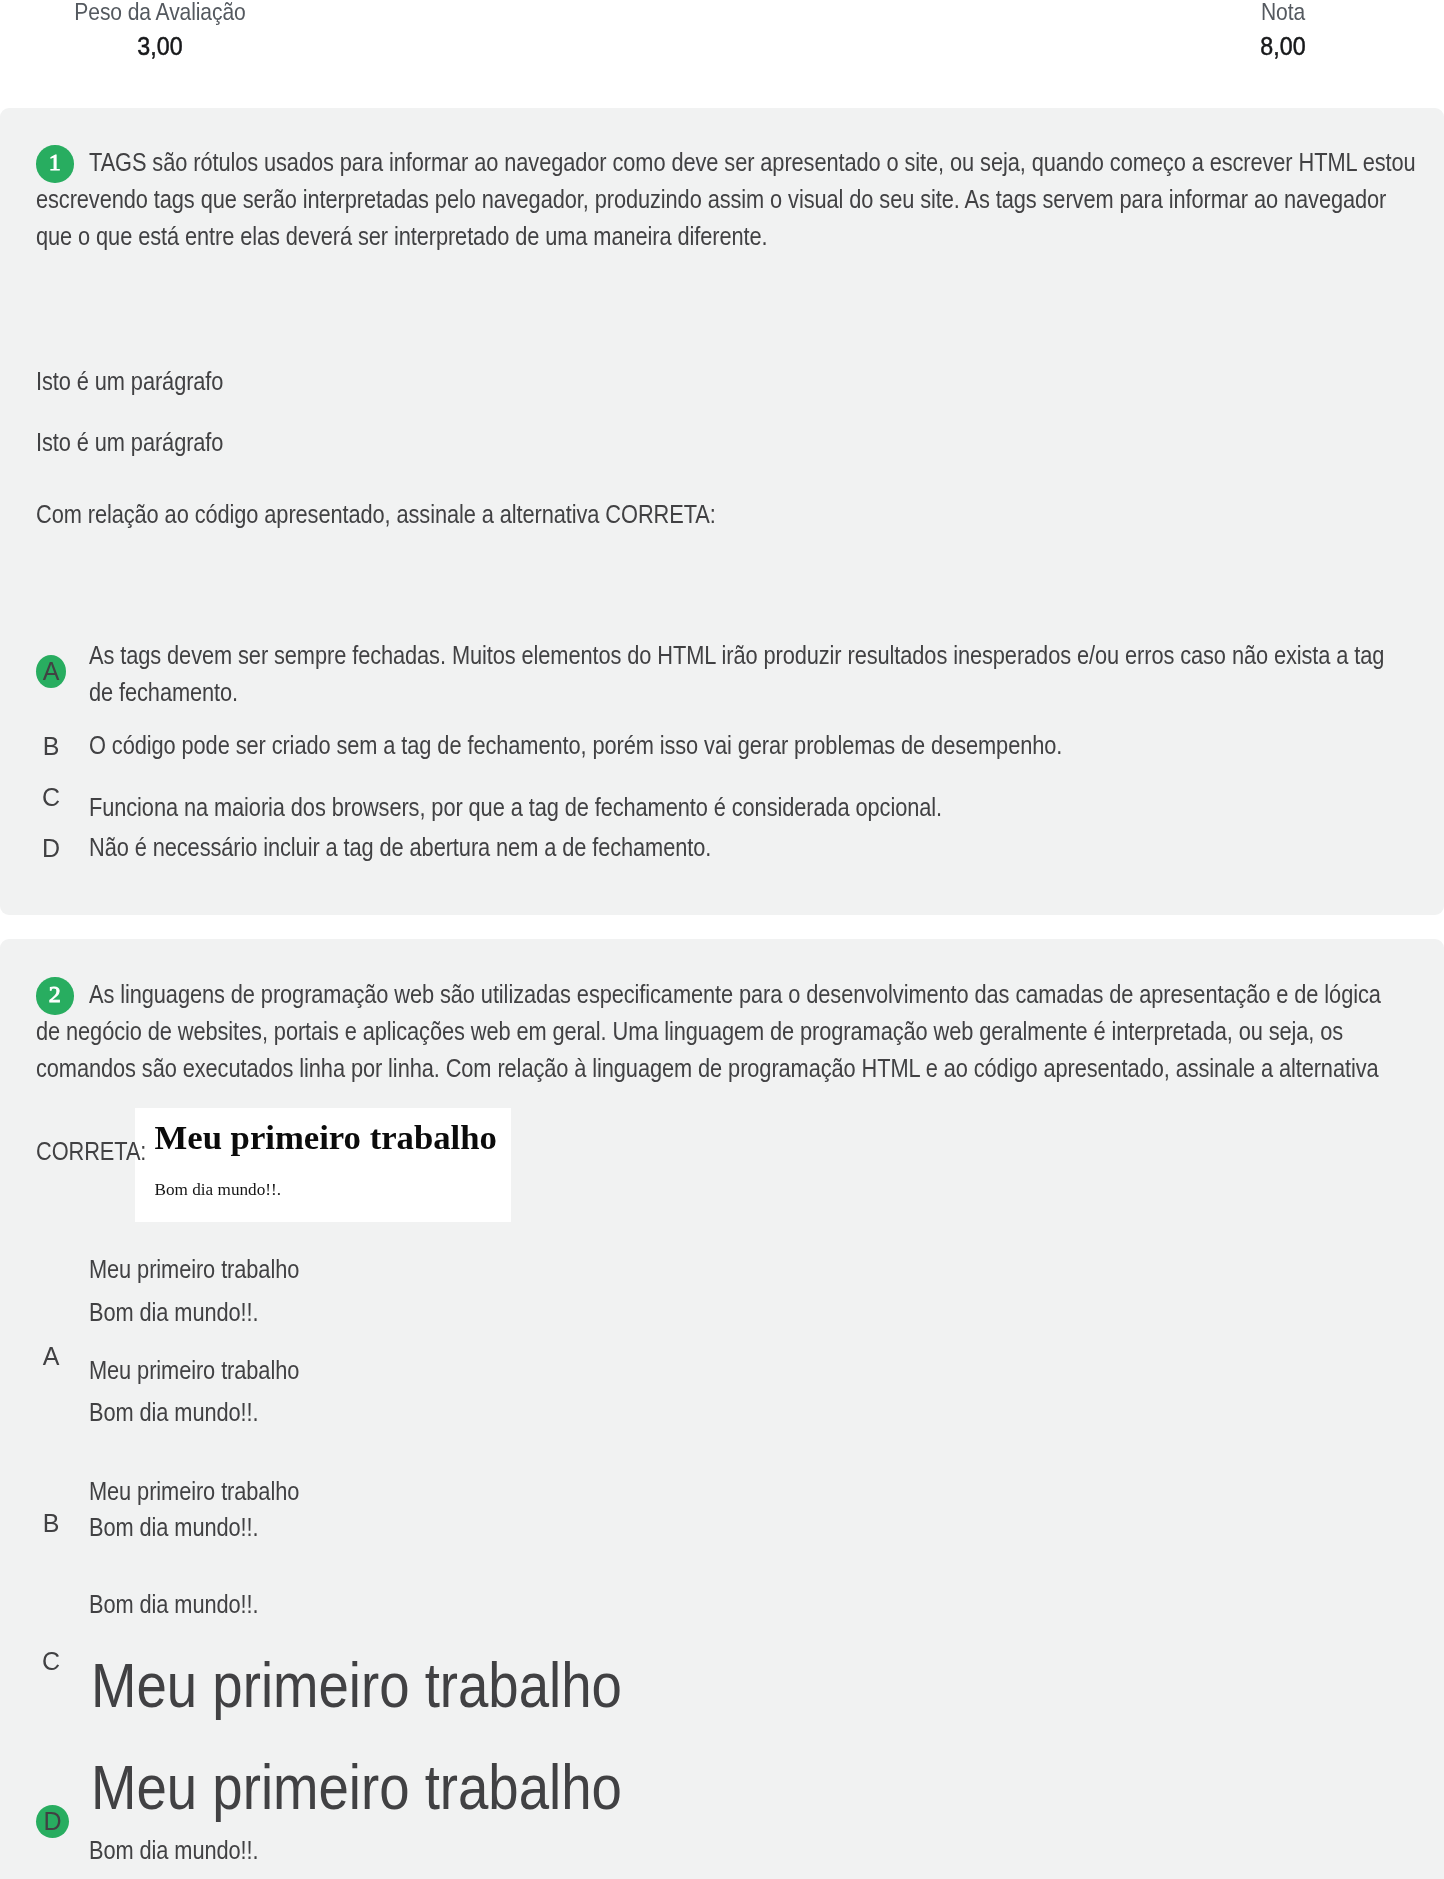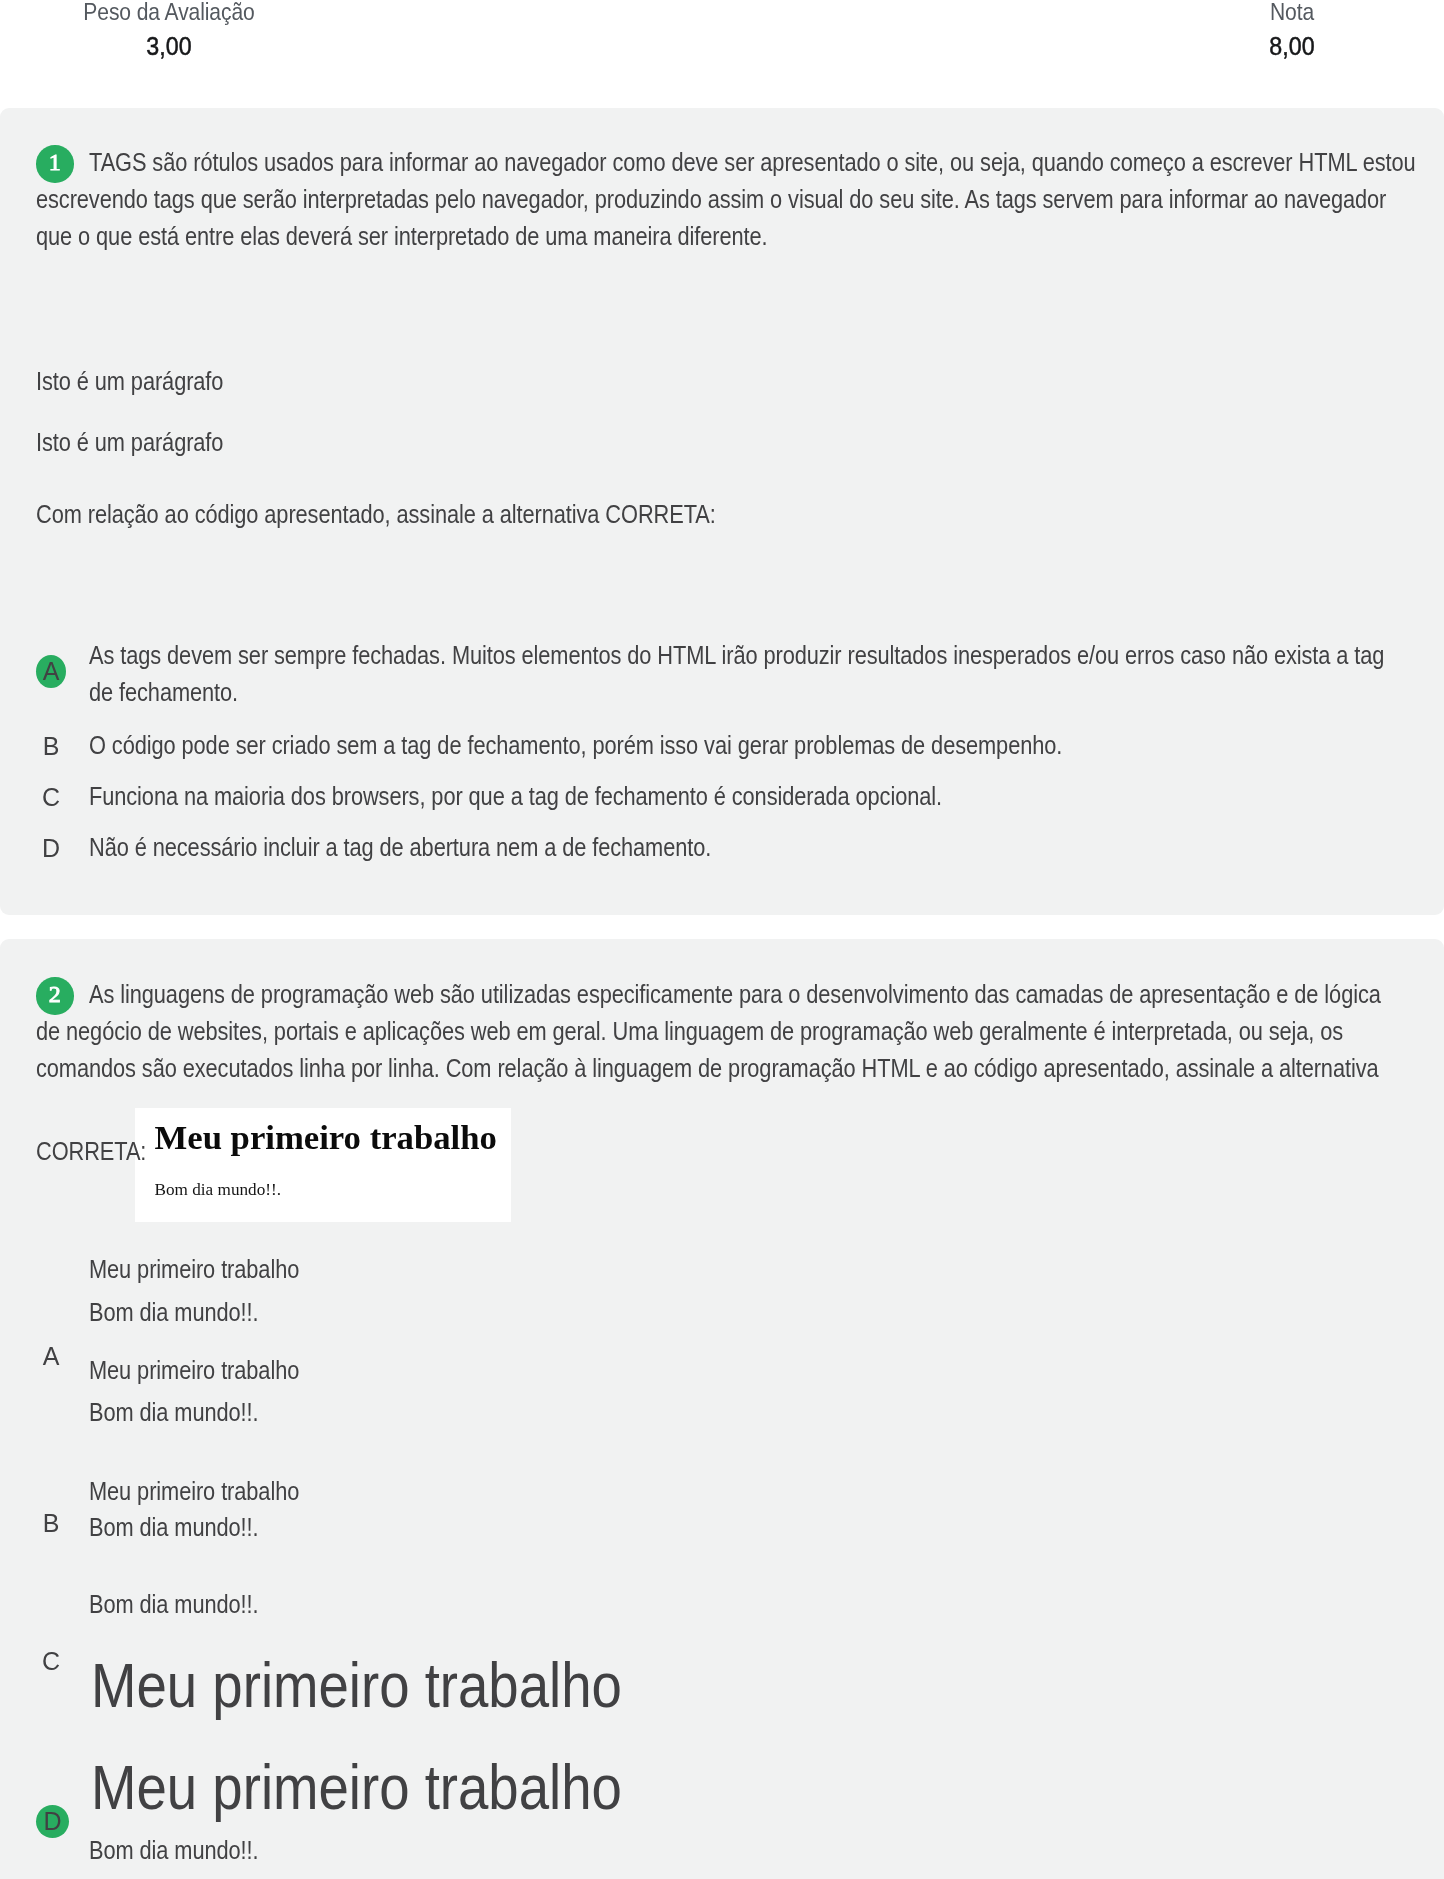--- a/index.html
+++ b/index.html
@@ -1,21 +1,21 @@
 <!DOCTYPE html>
 <html><head>
 <meta charset="utf-8">
 <style>
   html,body{margin:0;padding:0;background:#ffffff;}
   body{width:1444px;height:1879px;overflow:hidden;
        font-family:"Liberation Sans",sans-serif;}
   .page{position:relative;width:1444px;height:1879px;background:#fff;overflow:hidden;}
 
   
-  .header{position:absolute;left:9px;top:0;width:1384px;height:108px;background:#fff;}
+  .header{position:absolute;left:0;top:0;width:1384px;height:108px;background:#fff;}
   .hdr-col{position:absolute;top:0;width:400px;text-align:center;}
   .hdr-col.weight{left:-40.5px;}
   .hdr-col.grade{left:1083px;}
   .hdr-label{font-size:24.4px;color:#54595f;line-height:24px;white-space:nowrap;
              letter-spacing:-0.1px;transform:scaleX(0.863);margin-top:-0.5px;}
   .hdr-value{font-size:25px;color:#17181a;font-weight:400;line-height:32px;
              white-space:nowrap;transform:scaleX(0.93);margin-top:6px;
              -webkit-text-stroke:0.5px #17181a;}
 
   
@@ -110,21 +110,21 @@
       <div class="opt-letter" style="left:0;top:3px;">B</div>
       <div class="tblock" style="left:53px;top:0;width:1305px;">
         <div class="cond" style="width:1505px;">
           <p class="para">O código pode ser criado sem a tag de fechamento, porém isso vai gerar problemas de desempenho.</p>
         </div>
       </div>
     </div>
 
     <div class="opt" style="position:absolute;left:36px;top:670px;width:1372px;">
       <div class="opt-letter" style="left:0;top:3px;">C</div>
-      <div class="tblock" style="left:53px;top:0;width:1305px;">
+      <div class="tblock" style="left:53px;top:11px;width:1305px;">
         <div class="cond" style="width:1505px;">
           <p class="para">Funciona na maioria dos browsers, por que a tag de fechamento é considerada opcional.</p>
         </div>
       </div>
     </div>
 
     <div class="opt" style="position:absolute;left:36px;top:721px;width:1372px;">
       <div class="opt-letter" style="left:0;top:3px;">D</div>
       <div class="tblock" style="left:53px;top:0;width:1305px;">
         <div class="cond" style="width:1505px;">

